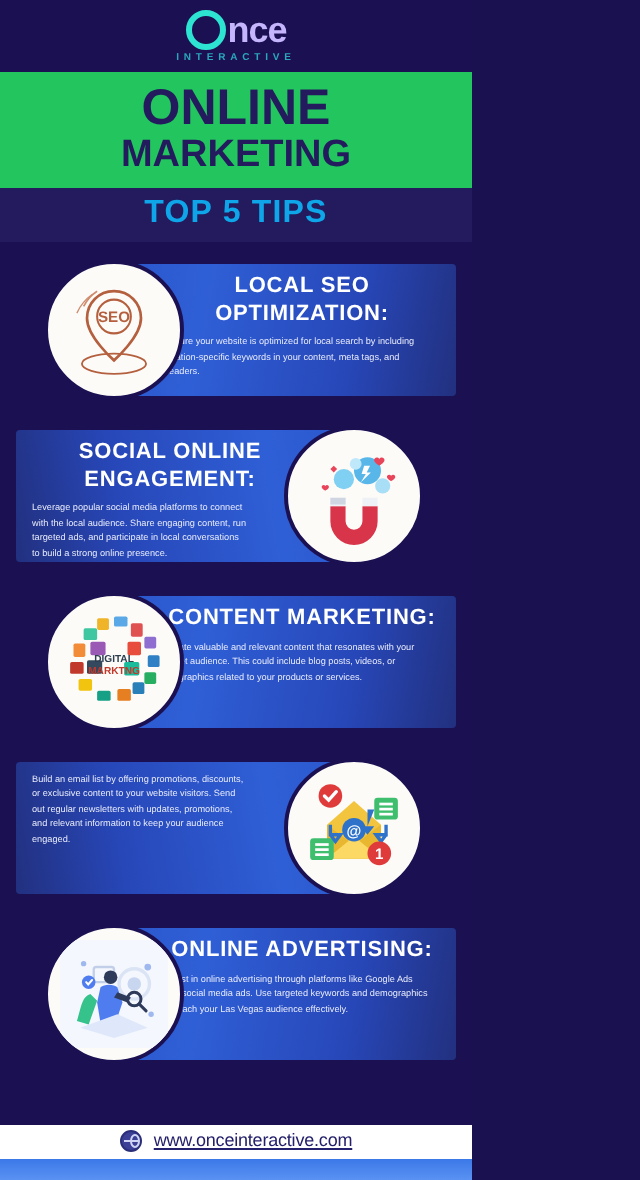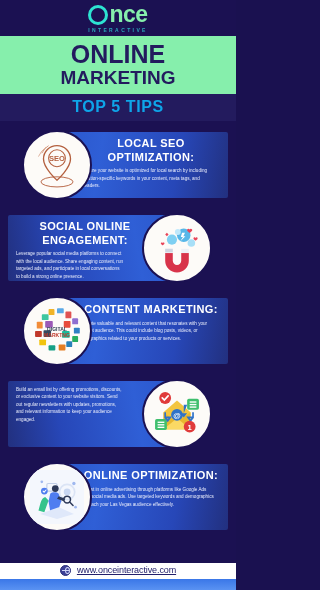--- a/index.html
+++ b/index.html
@@ -20,36 +20,36 @@
   .logo-bar {
     height: 36px;
     background: #1b1152;
     display: flex; align-items: center; justify-content: center;
   }
   .logo {
     display: flex; flex-direction: column; align-items: center;
     line-height: 1;
   }
   .logo-word {
-    font-size: 23px; font-weight: 700; letter-spacing: -0.5px;
-    color: #86efac;
+    font-size: 18px; font-weight: 700; letter-spacing: -0.5px;
+    color: #c4b5fd;
     display: flex; align-items: center;
   }
   .logo-o {
     width: 20px; height: 20px; border-radius: 50%;
     border: 3.5px solid #2de3d2;
     display: inline-block; margin-right: 1px;
   }
   .logo-sub {
     font-size: 5px; letter-spacing: 2.4px; color: #2aa7bb;
     margin-top: 2px; font-weight: 600;
   }
 
   .title-band {
-    background: #86efac;
+    background: #22c55e;
     padding: 6px 0 7px 0;
     text-align: center;
   }
   .title-line {
     color: #231b5e;
     font-weight: 700;
     letter-spacing: 0px;
     line-height: 1.02;
   }
   .title-1 { font-size: 25px; }
@@ -295,21 +295,21 @@
           <path d="M34 31l8 3-2 3-8-3z" fill="#2e3a59"></path>
           <circle cx="44" cy="35" r="4" fill="none" stroke="#2e3a59" stroke-width="1.8"></circle>
           <path d="M47 38l4 4" stroke="#2e3a59" stroke-width="1.8" stroke-linecap="round"></path>
           <path d="M12 52l22-8 18 8-20 6z" fill="#dfe8fa"></path>
           <circle cx="52" cy="16" r="2" fill="#9fb8ef"></circle>
           <circle cx="14" cy="14" r="1.6" fill="#9fb8ef"></circle>
           <circle cx="54" cy="44" r="1.6" fill="#9fb8ef"></circle>
         </svg>
       </div>
       <div class="panel">
-        <h2>ONLINE OPTIMIZATION:</h2>
+        <h2>ONLINE ADVERTISING:</h2>
         <p>Invest in online advertising through platforms like Google Ads and social media ads. Use targeted keywords and demographics to reach your Las Vegas audience effectively.</p>
       </div>
     </div>
 
   </div>
 
   <div class="footer">
     <div class="footer-inner">
       <span class="globe"></span>
       <span class="footer-url">www.onceinteractive.com</span>

